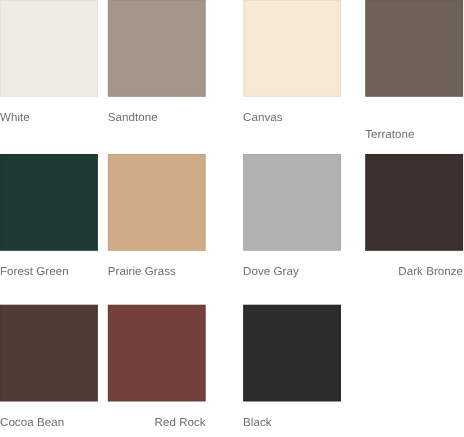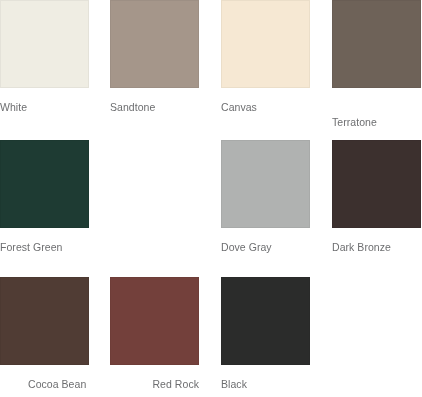--- a/index.html
+++ b/index.html
@@ -33,21 +33,21 @@
     margin-top: 13px;
     font-size: 10.5px;
     line-height: 13px;
     color: #6d6e70;
     letter-spacing: 0.05px;
     white-space: nowrap;
     font-family: "Liberation Sans", sans-serif;
   }
   
   .col-0 { left: 0px; }
-  .col-1 { left: 110px; }
+  .col-1 { left: 98px; }
   .col-2 { left: 221px; }
   .col-3 { left: 332px; }
   
   .row-0 { top: 0px; }
   .row-1 { top: 140px; }
   .row-2 { top: 277px; }
 </style>
 </head>
 <body style="background: rgb(255, 255, 255);">
 
@@ -65,31 +65,35 @@
       <span class="swatch-label" style="color: rgb(109, 110, 112);">Canvas</span>
     </div>
     <div class="swatch-cell col-3 row-0">
       <span class="swatch-chip" style="background: rgb(110, 98, 88);"></span>
       <span class="swatch-label" style="color: rgb(109, 110, 112); margin-top: 28px;">Terratone</span>
     </div>
     <div class="swatch-cell col-0 row-1">
       <span class="swatch-chip" style="background: rgb(30, 59, 51);"></span>
       <span class="swatch-label" style="color: rgb(109, 110, 112);">Forest Green</span>
     </div>
+    <div class="swatch-cell col-1 row-1">
+      <span class="swatch-chip" style="background: rgb(207, 171, 136);"></span>
+      <span class="swatch-label" style="color: rgb(109, 110, 112);">Prairie Grass</span>
+    </div>
     <div class="swatch-cell col-2 row-1">
       <span class="swatch-chip" style="background: rgb(176, 178, 177);"></span>
       <span class="swatch-label" style="color: rgb(109, 110, 112);">Dove Gray</span>
     </div>
     <div class="swatch-cell col-3 row-1">
       <span class="swatch-chip" style="background: rgb(60, 48, 46);"></span>
-      <span class="swatch-label" style="color: rgb(109, 110, 112);">Dark Bronze</span>
+      <span class="swatch-label" style="color: rgb(109, 110, 112); text-align: right;">Dark Bronze</span>
     </div>
     <div class="swatch-cell col-0 row-2">
       <span class="swatch-chip" style="background: rgb(80, 60, 52);"></span>
-      <span class="swatch-label" style="color: rgb(109, 110, 112); padding-left: 28px;">Cocoa Bean</span>
+      <span class="swatch-label" style="color: rgb(109, 110, 112);">Cocoa Bean</span>
     </div>
     <div class="swatch-cell col-1 row-2">
       <span class="swatch-chip" style="background: rgb(115, 64, 59);"></span>
       <span class="swatch-label" style="color: rgb(109, 110, 112); text-align: right;">Red Rock</span>
     </div>
     <div class="swatch-cell col-2 row-2">
       <span class="swatch-chip" style="background: rgb(43, 44, 43);"></span>
       <span class="swatch-label" style="color: rgb(109, 110, 112);">Black</span>
     </div>
   </div>

